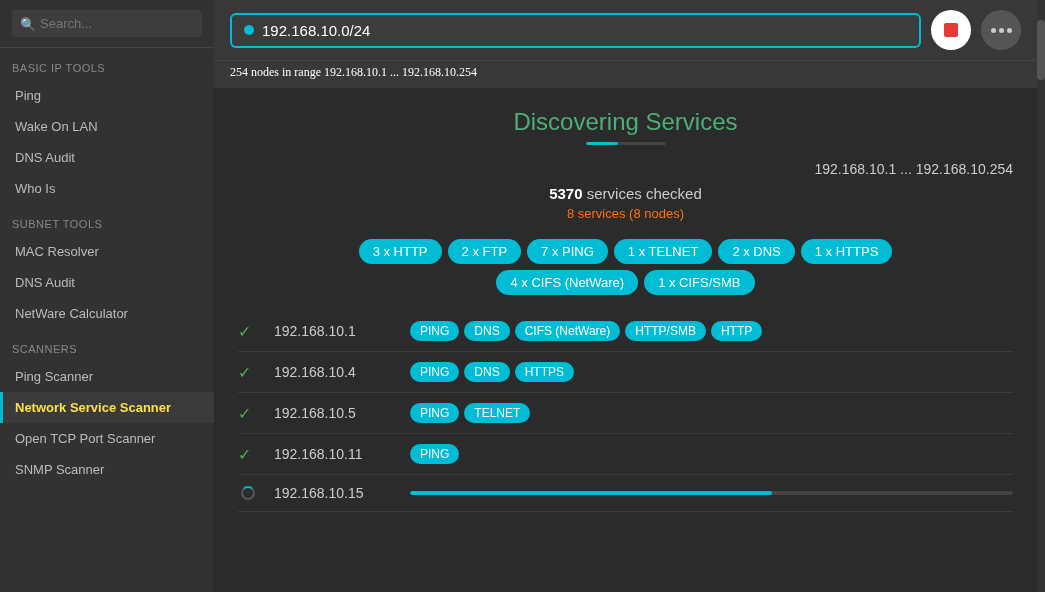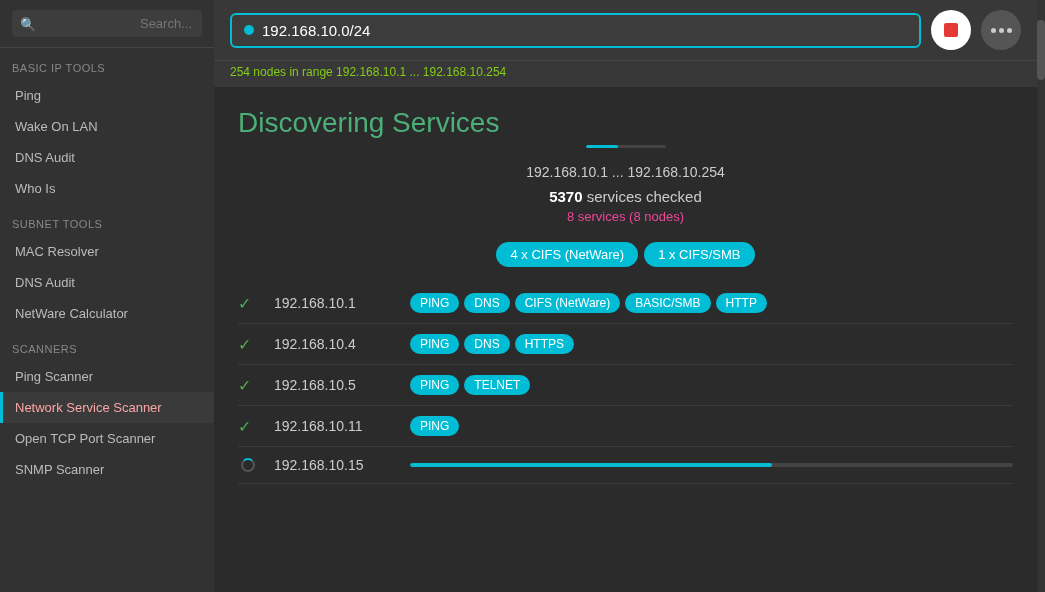--- a/index.html
+++ b/index.html
@@ -30,21 +30,20 @@
     }
     .search-bar input {
       width: 100%;
       background: #3d3d3d;
       border: none;
       border-radius: 4px;
       color: #f9a8d4;
       padding: 6px 10px 6px 28px;
       font-size: 13px;
       outline: none;
-      text-align: right;
     }
     .search-wrap {
       position: relative;
     }
     .search-wrap .search-icon-inner {
       position: absolute;
       left: 8px;
       top: 50%;
       transform: translateY(-50%);
       color: #888;
@@ -60,22 +59,22 @@
     }
 
     .sidebar-item {
       padding: 8px 12px;
       font-size: 13px;
       color: #bbb;
       cursor: pointer;
       border-left: 3px solid transparent;
     }
     .sidebar-item.active {
-      color: #fca5a5;
-      font-weight: 400;
+      color: #fde047;
+      font-weight: 700;
       border-left: 3px solid #00bcd4;
       background: #3a3a3a;
     }
 
     
     .main {
       flex: 1;
       background: #2b2b2b;
       display: flex;
       flex-direction: column;
@@ -153,78 +152,80 @@
     .btn-more span {
       width: 5px;
       height: 5px;
       background: #ccc;
       border-radius: 50%;
       display: block;
     }
 
     .range-text {
       font-size: 12px;
-      color: #84cc16;
+      color: #ffffff;
       padding: 4px 16px 8px 16px;
       background: #383838;
+      font-family: Liberation Serif, serif;
     }
 
     
     .scroll-area {
       flex: 1;
       overflow-y: auto;
       padding: 20px 24px;
     }
     .scroll-area::-webkit-scrollbar { width: 8px; }
     .scroll-area::-webkit-scrollbar-track { background: #2b2b2b; }
     .scroll-area::-webkit-scrollbar-thumb { background: #555; border-radius: 4px; }
 
     
     .discovering-title {
+      text-align: center;
       color: #4caf77;
-      font-size: 28px;
+      font-size: 24px;
       font-weight: 400;
       margin-bottom: 6px;
     }
     .progress-bar-wrap {
       width: 80px;
       height: 3px;
       background: #444;
       margin: 0 auto 16px auto;
       border-radius: 2px;
       overflow: hidden;
     }
     .progress-bar-fill {
       height: 100%;
       background: #00bcd4;
       border-radius: 2px;
       width: 40%;
     }
 
     .range-label {
-      text-align: center;
+      text-align: right;
       color: #ccc;
       font-size: 14px;
       margin-bottom: 8px;
     }
 
     .services-checked {
       text-align: center;
       font-size: 15px;
       color: #ccc;
       margin-bottom: 4px;
     }
     .services-checked .num {
       color: #fff;
       font-weight: 700;
     }
 
     .services-found {
       text-align: center;
-      color: #ec4899;
+      color: #f97316;
       font-size: 13px;
       margin-bottom: 18px;
     }
 
     
     .tags-row {
       display: flex;
       flex-wrap: wrap;
       justify-content: center;
       gap: 6px;
@@ -389,36 +390,44 @@
 
     <div class="range-label">192.168.10.1 ... 192.168.10.254</div>
 
     <div class="services-checked">
       <span class="num">5370</span>
       <span> </span><span>services checked</span>
     </div>
 
     <div class="services-found">8 services (8 nodes)</div>
 
+    <div class="tags-row">
+      <div class="tag">3 x HTTP</div>
+      <div class="tag">2 x FTP</div>
+      <div class="tag">7 x PING</div>
+      <div class="tag">1 x TELNET</div>
+      <div class="tag">2 x DNS</div>
+      <div class="tag">1 x HTTPS</div>
+    </div>
 
     <div class="tags-row">
       <div class="tag">4 x CIFS (NetWare)</div>
       <div class="tag">1 x CIFS/SMB</div>
     </div>
 
     <div class="results-table">
 
       <div class="result-row">
         <div class="check-icon">✓</div>
         <div class="result-ip">192.168.10.1</div>
         <div class="result-tags">
           <span class="result-tag">PING</span>
           <span class="result-tag">DNS</span>
           <span class="result-tag">CIFS (NetWare)</span>
-          <span class="result-tag">BASIC/SMB</span>
+          <span class="result-tag">HTTP/SMB</span>
           <span class="result-tag">HTTP</span>
         </div>
       </div>
 
       <div class="result-row">
         <div class="check-icon">✓</div>
         <div class="result-ip">192.168.10.4</div>
         <div class="result-tags">
           <span class="result-tag">PING</span>
           <span class="result-tag">DNS</span>

